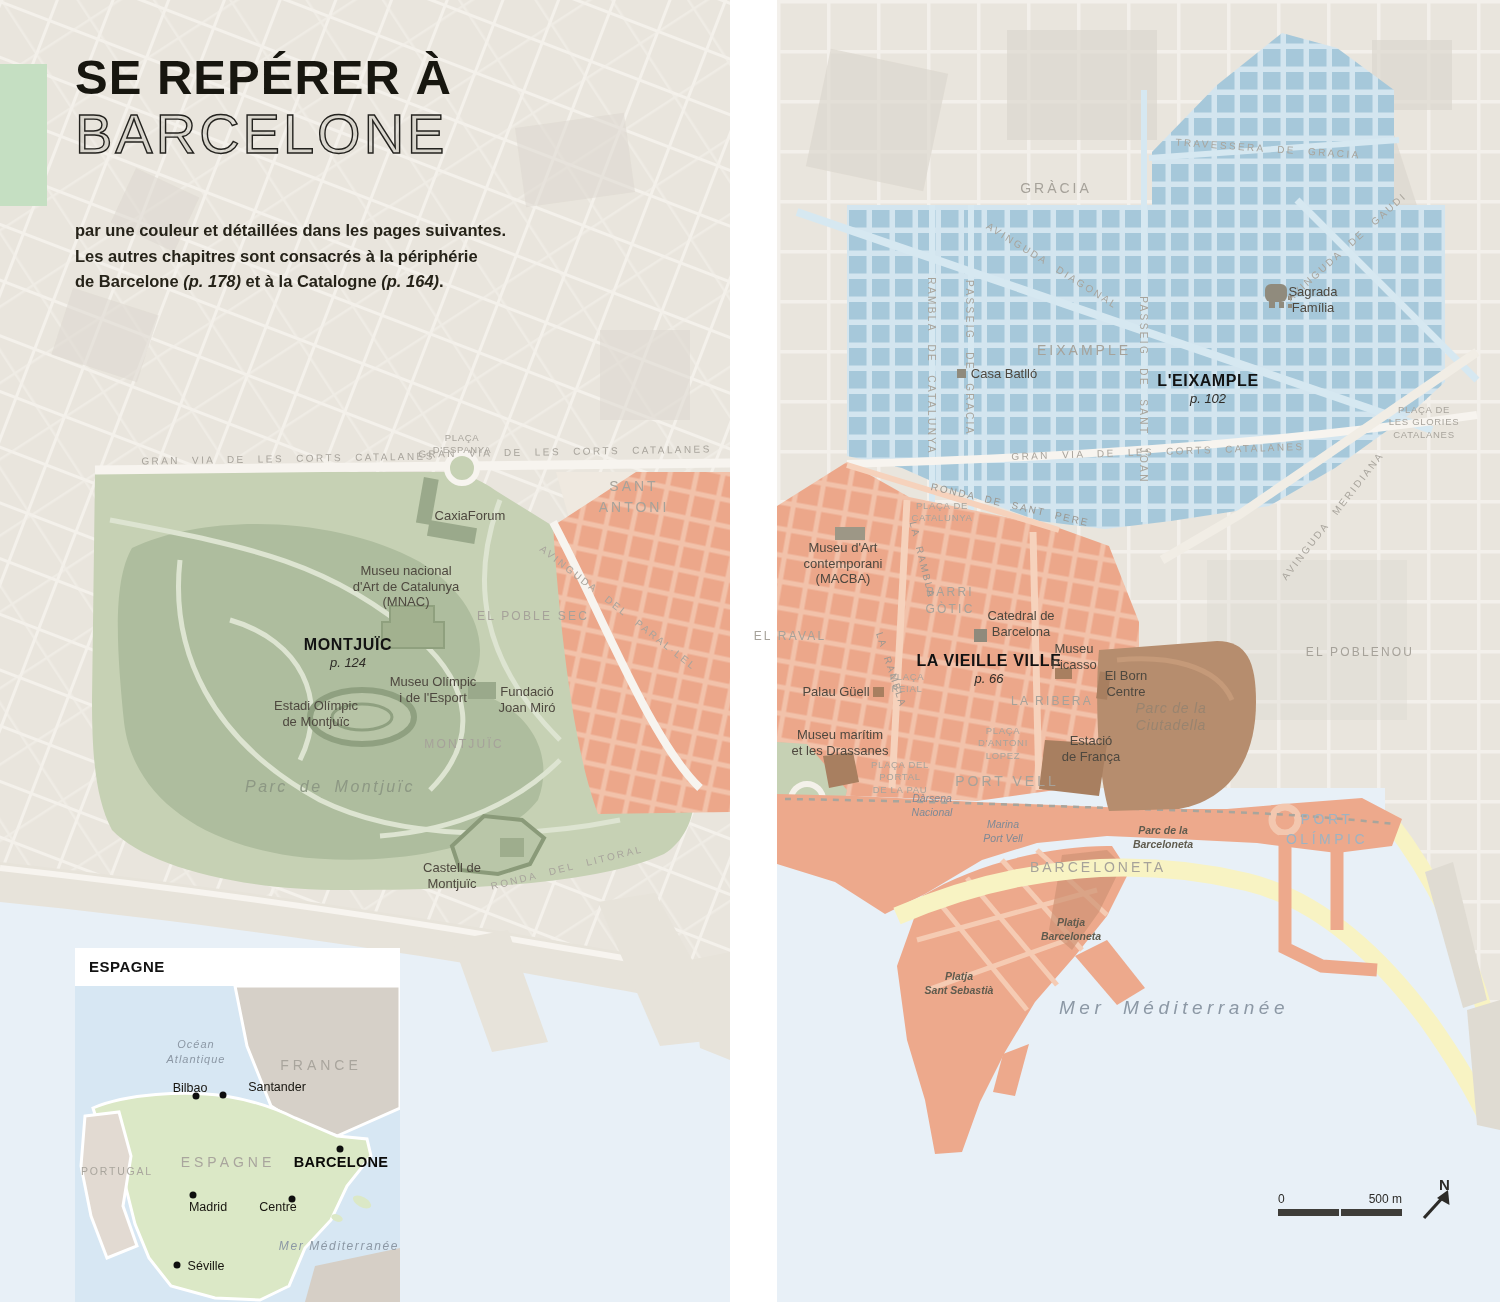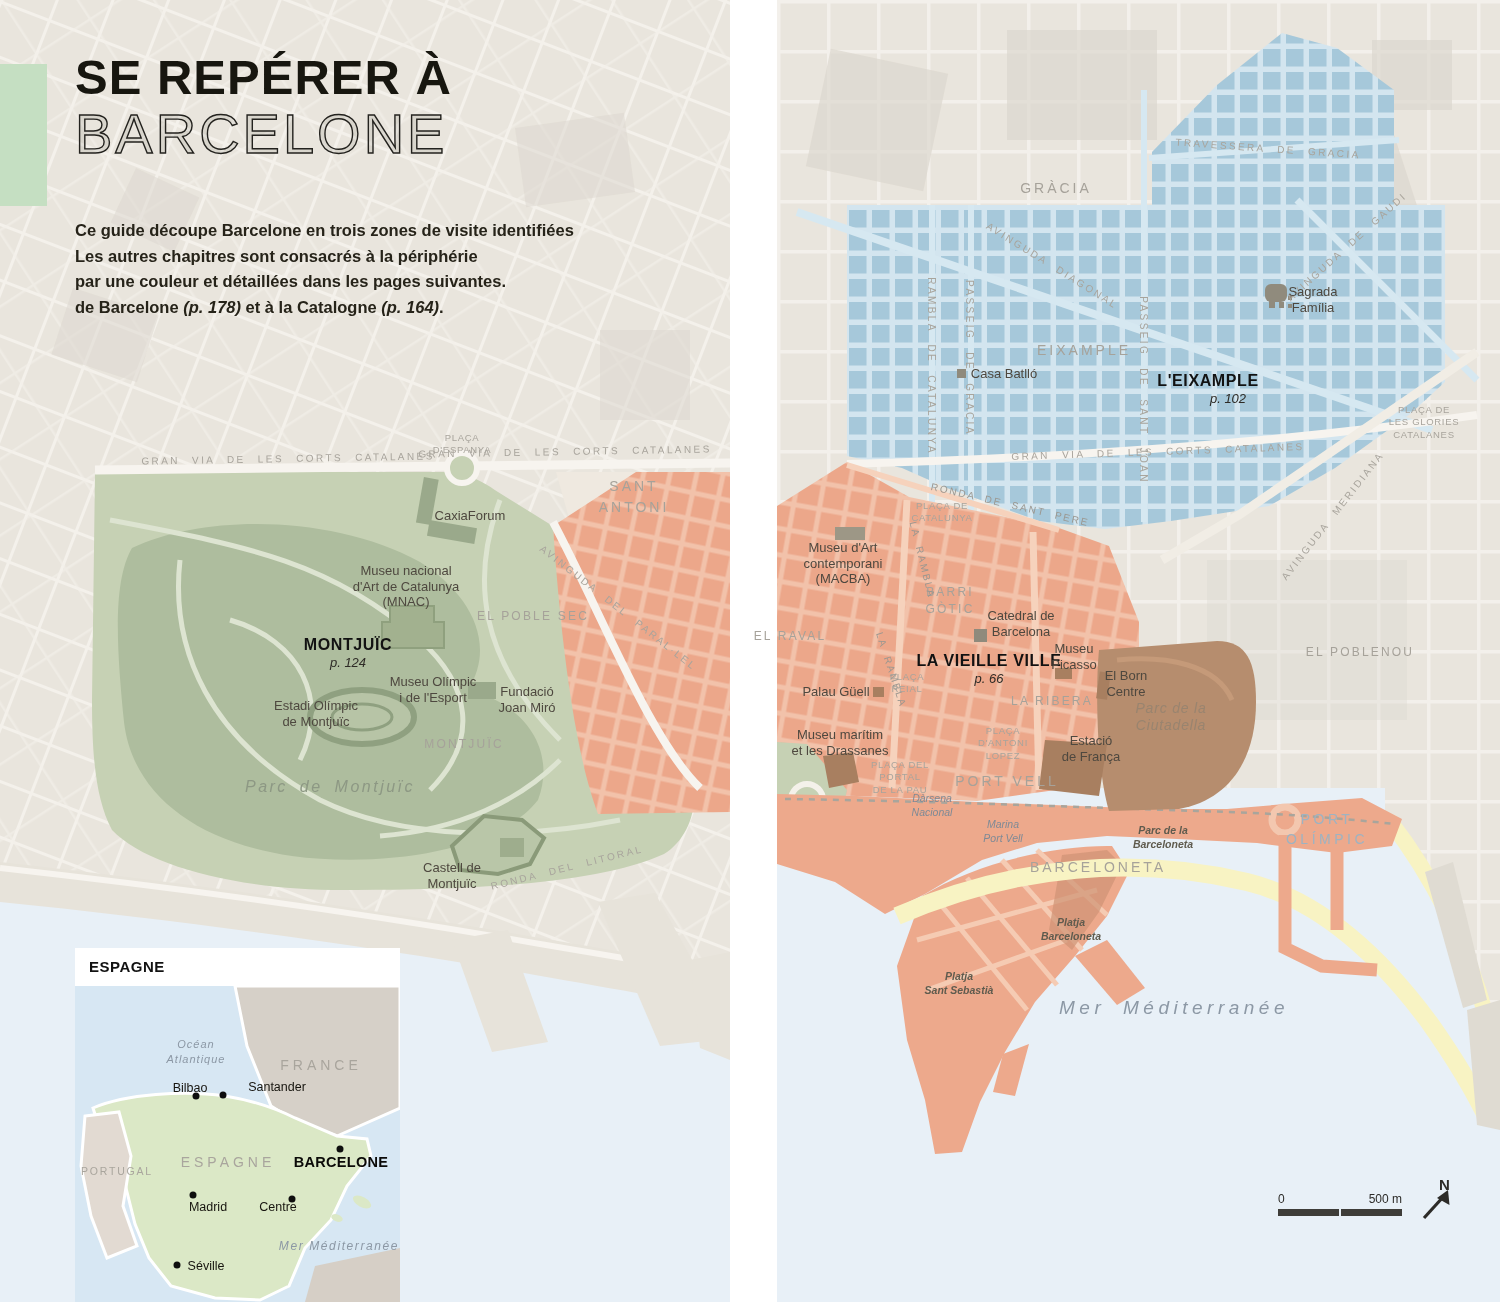--- a/index.html
+++ b/index.html
@@ -128,23 +128,22 @@
     <path d="M636,472 L730,472 L730,812 L598,814 C570,740 558,602 553,526 Z" fill="url(#orangeGrid)"></path>
     <path d="M553,522 C600,610 650,740 700,788" stroke="#f7f4ef" stroke-width="8" fill="none"></path>
   </svg>
 
   <div id="green-swatch"></div>
   <div id="title-block">
     <div id="title-line1">SE REPÉRER À</div>
     <div id="title-line2">BARCELONE</div>
   </div>
   <div id="intro">
-      <div><span>Ce guide découpe Barcelone en trois zones de visite identifiées</span></div>
+      <div><span>par une couleur et détaillées dans les pages suivantes.</span></div>
       <div><span>Les autres chapitres sont consacrés à la périphérie</span></div>
-      <div><span>par une couleur et détaillées dans les pages suivantes.</span></div>
       <div><span>de Barcelone </span><span class="it">(p. 178)</span><span> et à la Catalogne </span><span class="it">(p. 164)</span><span>.</span></div>
     </div>
 
   <div id="inset">
     <div id="inset-header">ESPAGNE</div>
     <div id="inset-map">
       <svg width="325" height="316" viewBox="0 0 325 316">
         <rect width="325" height="316" fill="#d7e7f3"></rect>
         <path d="M160,0 L325,0 L325,122 L262,150 C238,142 214,132 196,120 L172,60 Z" fill="#d6d0c8" stroke="#ffffff" stroke-width="3"></path>
         <path d="M18,122 C50,108 110,104 150,110 C175,114 196,120 220,132 L262,150 L292,153 L296,170 L272,200 L256,234 L230,262 L214,300 L185,314 L140,312 L96,300 L74,272 L60,238 L50,198 L30,160 Z" fill="#dbe8c6" stroke="#ffffff" stroke-width="3"></path>
@@ -316,21 +315,21 @@
     <div class="lbl street" style="left: 1052px; top: 266px; transform: translate(-50%, -50%) rotate(32deg);">AVINGUDA DIAGONAL</div>
     <div class="lbl street" style="left: 931px; top: 366px; transform: translate(-50%, -50%) rotate(90deg);">RAMBLA DE CATALUNYA</div>
     <div class="lbl street" style="left: 969px; top: 358px; transform: translate(-50%, -50%) rotate(90deg);">PASSEIG DE GRACIA</div>
     <div class="lbl street" style="left: 1143px; top: 390px; transform: translate(-50%, -50%) rotate(90deg);">PASSEIG DE SANT JOAN</div>
     <div class="lbl street" style="left: 1347px; top: 247px; transform: translate(-50%, -50%) rotate(-42deg);">AVINGUDA DE GAUDI</div>
     <div class="lbl poi" style="left: 1313px; top: 300px;">Sagrada
 Família</div>
     <div class="lbl area" style="left: 1084px; top: 350px;">EIXAMPLE</div>
     <div class="lbl poi" style="left: 1004px; top: 374px;">Casa Batlló</div>
     <div class="lbl zone-title" style="left: 1208px; top: 381px;">L'EIXAMPLE</div>
-    <div class="lbl zone-page" style="left: 1208px; top: 399px; margin-left: 20px;">p. 102</div>
+    <div class="lbl zone-page" style="left: 1208px; top: 399px;">p. 102</div>
     <div class="lbl plaza" style="left: 1424px; top: 423px;">PLAÇA DE
 LES GLORIES
 CATALANES</div>
     <div class="lbl street" style="left: 1158px; top: 452px; transform: translate(-50%, -50%) rotate(-2deg);">GRAN VIA DE LES CORTS CATALANES</div>
     <div class="lbl street" style="left: 1333px; top: 516px; transform: translate(-50%, -50%) rotate(-52deg);">AVINGUDA MERIDIANA</div>
     <div class="lbl street-dk" style="left: 1010px; top: 505px; transform: translate(-50%, -50%) rotate(13deg);">RONDA DE SANT PERE</div>
     <div class="lbl plaza" style="left: 942px; top: 512px;">PLAÇA DE
 CATALUNYA</div>
     <div class="lbl area-sm" style="left: 1360px; top: 653px;">EL POBLENOU</div>
     <div class="lbl poi" style="left: 843px; top: 563px;">Museu d'Art

